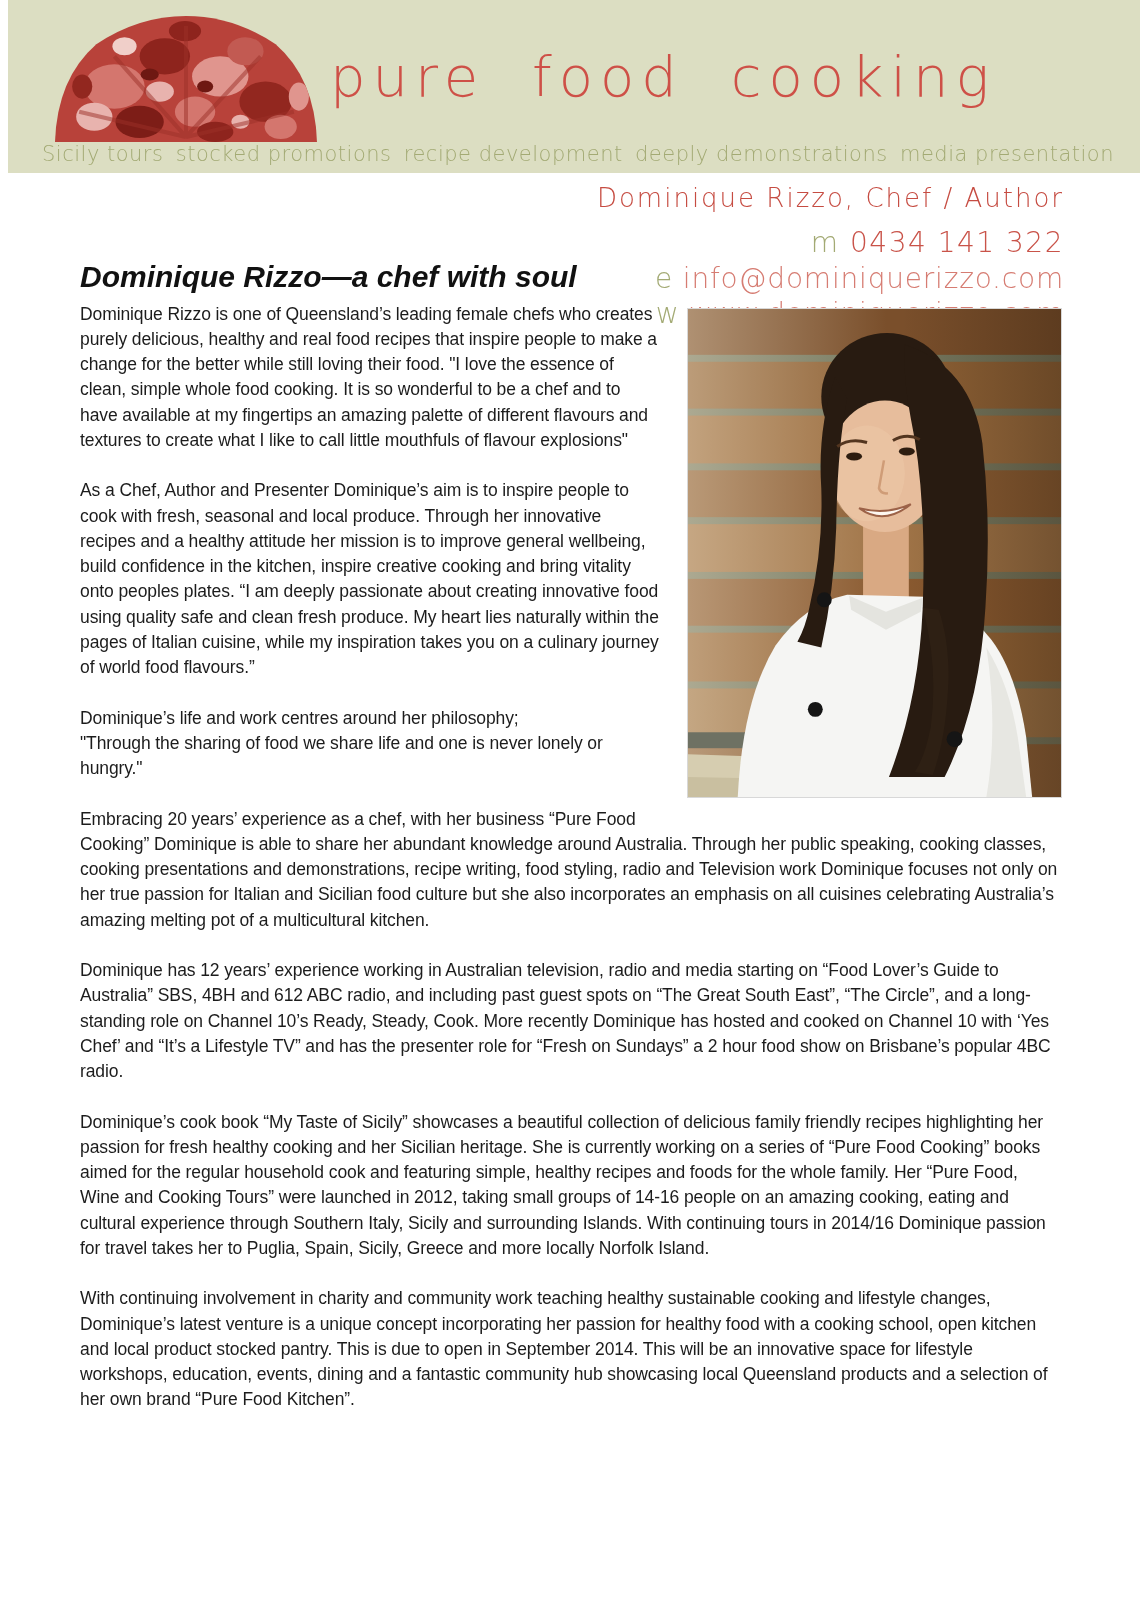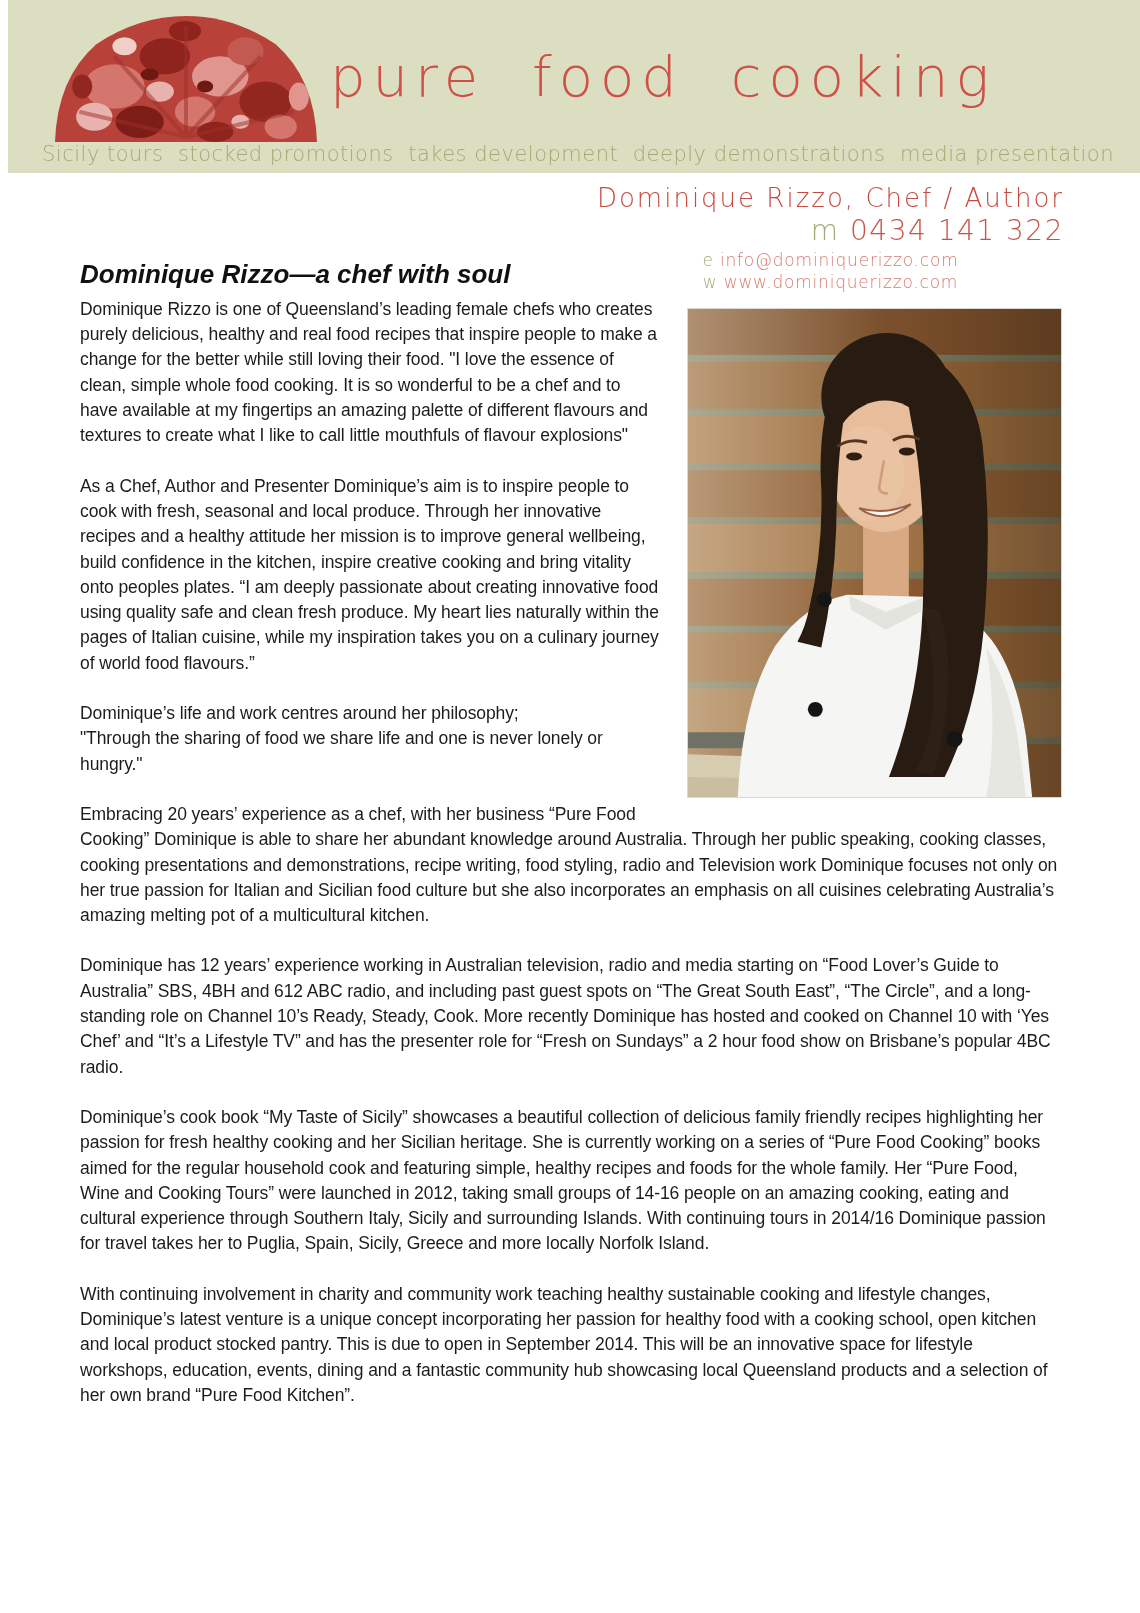--- a/index.html
+++ b/index.html
@@ -23,36 +23,36 @@
     font-family:"DejaVu Sans", sans-serif; font-weight:300;
     font-size:21px; color:#a3aa74; letter-spacing:0.5px;text-align:center;
   }
   .menu .menu-item { cursor:pointer; white-space:nowrap; }
 
   
   .contact {
     position:absolute; top:183px; right:76px; text-align:right;
     font-family:"DejaVu Sans", sans-serif; font-weight:300; line-height:1.2;
   }
-  .contact .name  { font-size:26px; color:#c64c42; letter-spacing:2px; margin-bottom:0; }
+  .contact .name  { font-size:26px; color:#c64c42; letter-spacing:2px; margin-bottom:12px; }
   .contact .phone { font-size:28px; color:#c95349; letter-spacing:1.5px; margin-bottom:2px; }
-  .contact .mail, .contact .web { font-size:17px; color:#d67c72; letter-spacing:0.8px; margin-bottom:2px;text-align:center; }
+  .contact .mail, .contact .web { font-size:28px; color:#d67c72; letter-spacing:0.8px; margin-bottom:2px; }
   .contact .pfx { color:#a3aa74; }
   .contact a { color:inherit; text-decoration:none; }
 
   
   .article { position:absolute; left:80px; top:260px; width:982px; }
   .photo-frame {
     float:right; width:375px; height:490px; margin:48px 0 12px 26px;
     border:1px solid #d8d8d8; box-sizing:border-box; background:#8a5c32;
   }
   .photo-frame svg { display:block; width:100%; height:100%; }
   h1.title {
     margin:0 0 7px 0; font-style:italic; font-weight:bold;
-    font-size:26px; line-height:1.15; color:#111;
+    font-size:30px; line-height:1.15; color:#111;
   }
   h2.subtitle { margin:0 0 3px 0; font-weight:bold; font-size:19px; line-height:1.25; color:#111; }
   .article p { margin:0 0 25px 0; font-size:17.5px; line-height:25.3px; letter-spacing:-0.1px; }
   .article p.philosophy { white-space:pre-line; }
 </style>
 </head>
 <body>
 
 <div class="page">
 
@@ -88,21 +88,21 @@
           <path d="M131 120 L60 40 M131 120 L131 10 M131 120 L205 40 M131 120 L25 95 M131 120 L238 95" stroke="#9c2f27" stroke-width="4" fill="none" opacity="0.5"></path>
         </g>
       </svg>
     </div>
 
     <div class="logo-text">pure food cooking</div>
 
     <div class="menu">
       <span class="menu-item">Sicily tours</span>
       <span class="menu-item">stocked promotions</span>
-      <span class="menu-item">takes development</span>
+      <span class="menu-item">recipe development</span>
       <span class="menu-item">deeply demonstrations</span>
       <span class="menu-item">media presentation</span>
     </div>
   </div>
 
   <div class="contact">
     <div class="name">Dominique Rizzo, Chef / Author</div>
     <div class="phone"><span class="pfx">m</span> <span>0434 141 322</span></div>
     <div class="mail"><span class="pfx">e</span> <a href="#">info@dominiquerizzo.com</a></div>
     <div class="web"><span class="pfx">w</span> <a href="#">www.dominiquerizzo.com</a></div>

